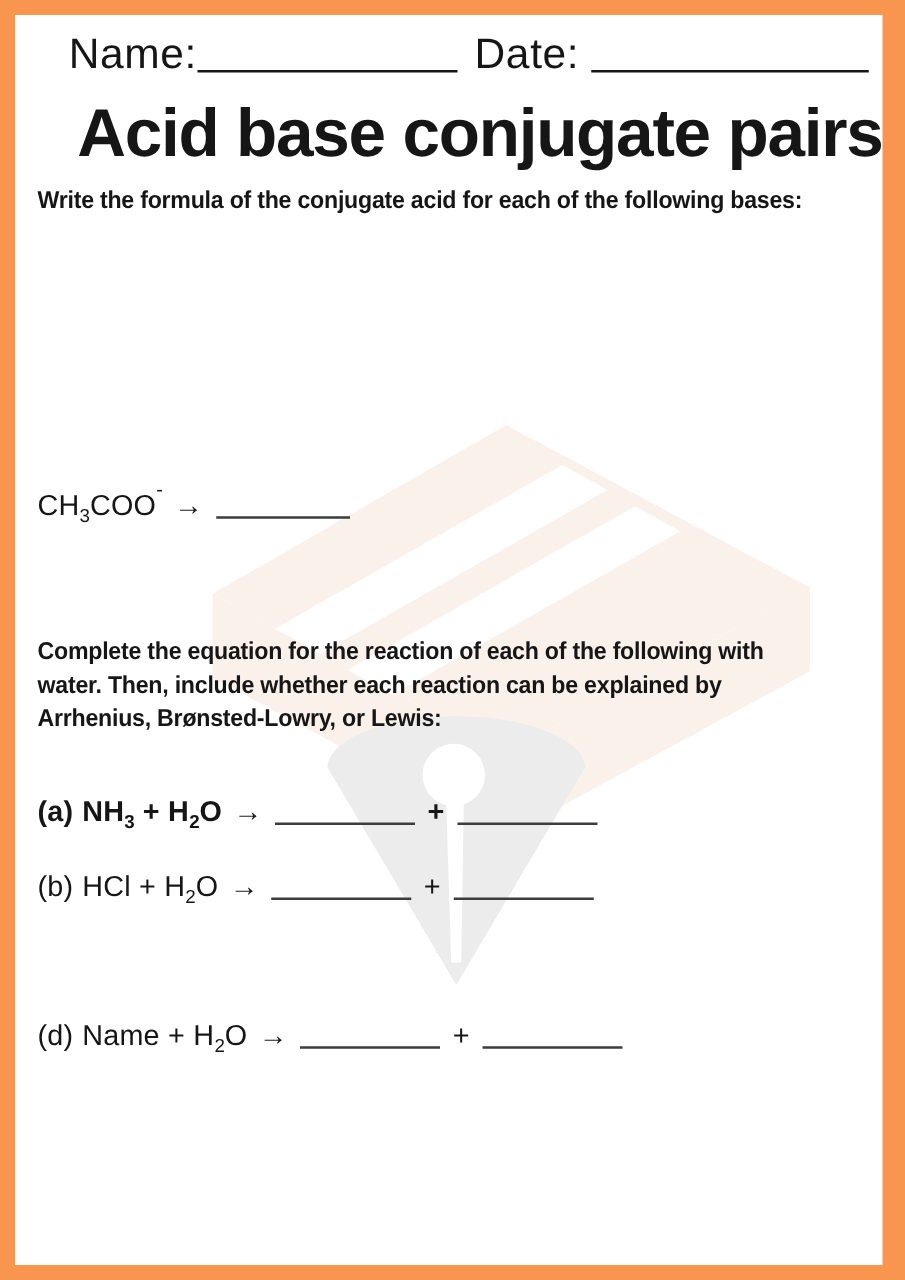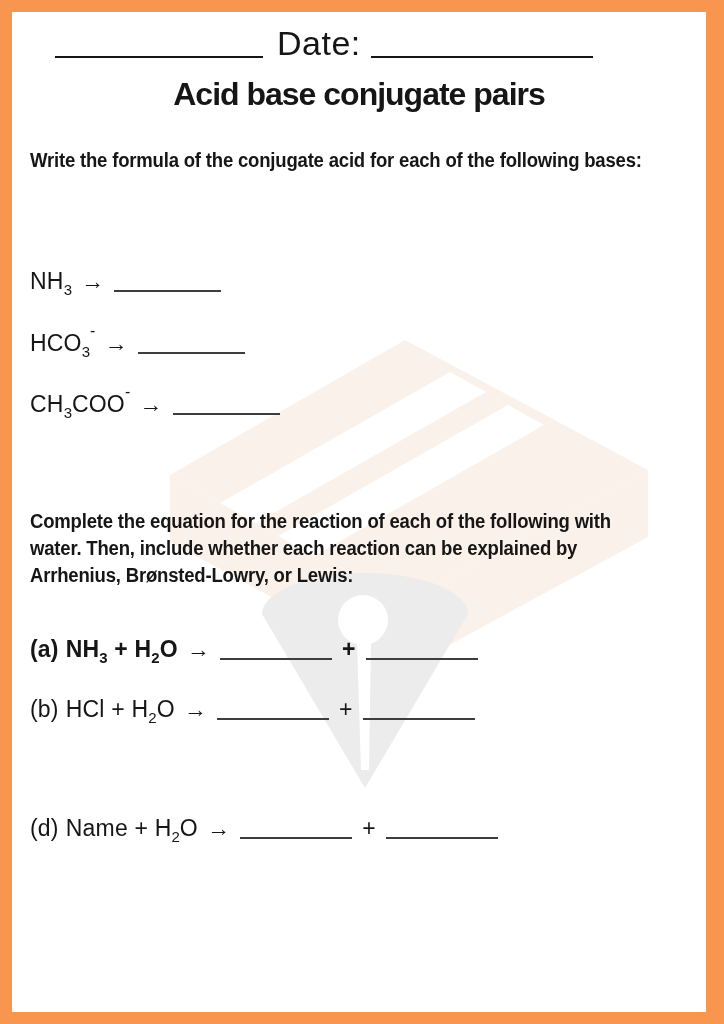--- a/index.html
+++ b/index.html
@@ -38,22 +38,22 @@
     display:inline-block;height:0;
     border-bottom:2px solid var(--ink);
     position:relative;top:-5px;
   }
   .hline.name{width:208px;}
   .hline.date{flex:1;max-width:222px;}
   .date-label{margin-left:14px;margin-right:10px;text-align:center;}
   
   .title{
     position:absolute;left:0;top:64px;width:100%;
-    text-align:center;
-    font-size:32px;font-weight:800;letter-spacing:-1px;
+    text-align:right;
+    font-size:54px;font-weight:800;letter-spacing:-1px;
     white-space:nowrap;
   }
   
   .instr{
     position:absolute;left:18px;
     font-size:19.5px;font-weight:700;
     transform:scaleX(.95);transform-origin:left top;
     white-space:nowrap;line-height:27px;
     letter-spacing:-.2px;
   }
@@ -94,35 +94,30 @@
       <polygon points="128,206 358,75 394,95 164,226" fill="#ffffff"></polygon>
     </g>
     <g>
       <path d="M215,243 C158,243 112,262 112,284 L215,458 L318,284 C318,262 272,243 215,243 Z" fill="var(--wm-gray)"></path>
       <circle cx="213" cy="290" r="25" fill="#ffffff"></circle>
       <polygon points="207,313 221,313 219,440 211,440" fill="#ffffff"></polygon>
     </g>
   </svg>
 
   <div class="header">
+    <span>Name:</span>
     <span class="hline name"></span>
     <span class="date-label">Date:</span>
     <span class="hline date"></span>
   </div>
 
   <div class="title">Acid base conjugate pairs</div>
 
   <div class="instr instr1">Write the formula of the conjugate acid for each of the following bases:</div>
 
-  <div class="frow base-1">
-    <span>NH</span><sub>3</sub><span></span><sup></sup><span class="arrow">→</span><span class="blank b1"></span>
-  </div>
-  <div class="frow base-2">
-    <span>HCO</span><sub>3</sub><span></span><sup>-</sup><span class="arrow">→</span><span class="blank b1"></span>
-  </div>
   <div class="frow base-3">
     <span>CH</span><sub>3</sub><span>COO</span><sup>-</sup><span class="arrow">→</span><span class="blank b1"></span>
   </div>
 
   <div class="instr instr2">
     <div>Complete the equation for the reaction of each of the following with</div>
     <div>water. Then, include whether each reaction can be explained by</div>
     <div>Arrhenius, Brønsted-Lowry, or Lewis:</div>
   </div>
 

